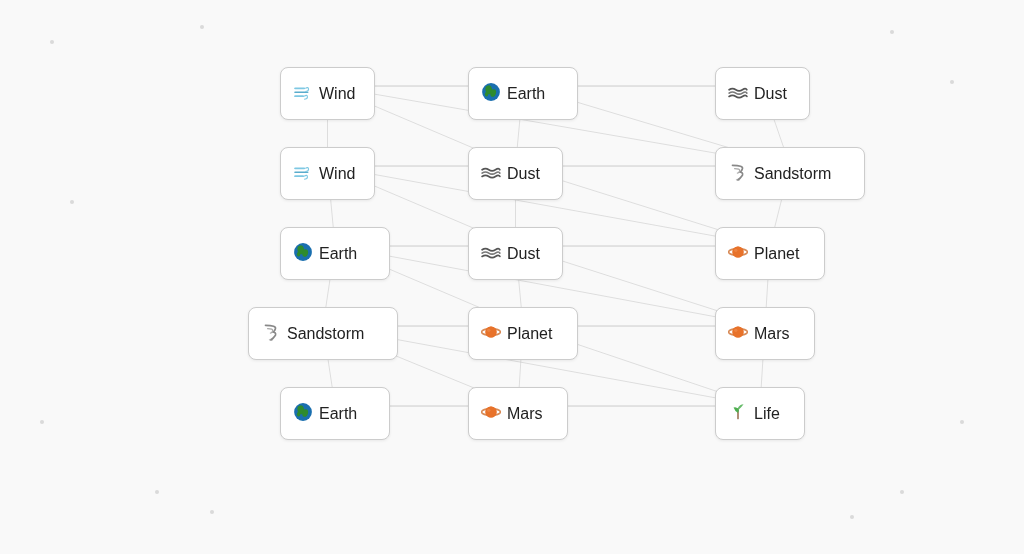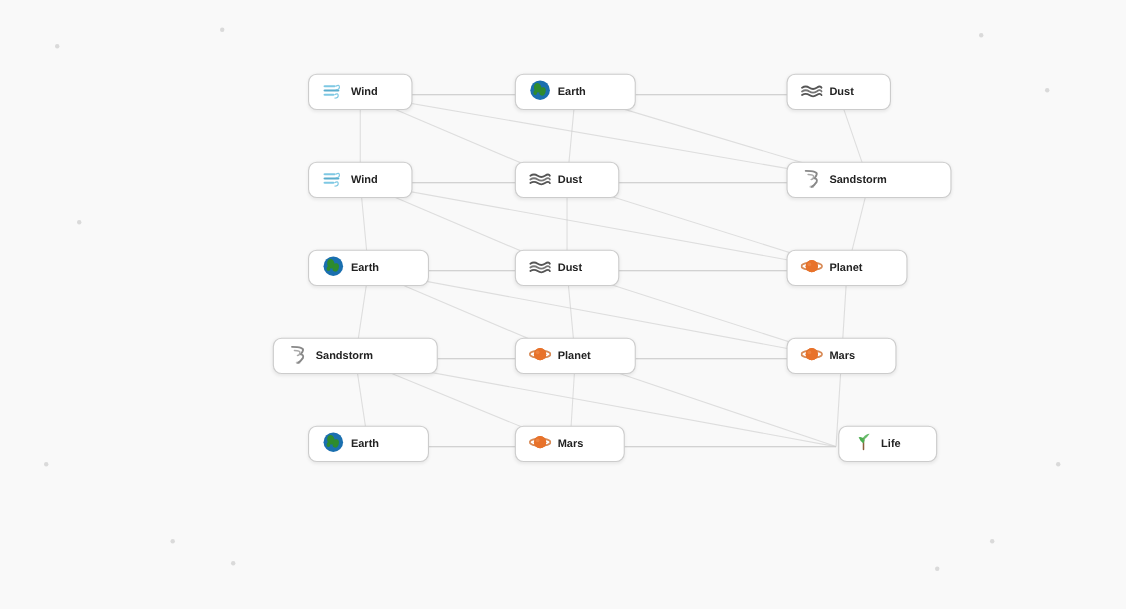--- a/index.html
+++ b/index.html
@@ -34,23 +34,23 @@
       pointer-events: none;
     }
     .node {
       position: absolute;
       background: #fff;
       border: 1.5px solid #ccc;
       border-radius: 8px;
       display: flex;
       align-items: center;
       gap: 6px;
-      padding: 4px 12px;
-      font-size: 10px;
-      font-weight: 700;
+      padding: 14px 12px;
+      font-size: 16px;
+      font-weight: 400;
       color: #222;
       white-space: nowrap;
       box-shadow: 0 1px 3px rgba(0,0,0,0.07);
       cursor: pointer;
       user-select: none;
     }
     .node .icon {
       font-size: 18px;
       line-height: 1;
     }
@@ -228,21 +228,21 @@
       </div>
       <div class="node" style="left: 468px; top: 387px; width: 100px;">
         <span class="icon"><svg width="20" height="20" viewBox="0 0 36 36" xmlns="http://www.w3.org/2000/svg">
     <ellipse cx="18" cy="18" rx="10" ry="10" fill="#e8722a"></ellipse>
     <ellipse cx="18" cy="18" rx="17" ry="6" fill="none" stroke="#c85a10" stroke-width="3" opacity="0.7"></ellipse>
     <ellipse cx="18" cy="18" rx="10" ry="10" fill="#e8722a"></ellipse>
     <circle cx="14" cy="15" r="3" fill="#f09050" opacity="0.6"></circle>
   </svg></span>
         <span>Mars</span>
       </div>
-      <div class="node" style="left: 715px; top: 387px; width: 90px; margin-left: 47px;">
+      <div class="node" style="left: 715px; top: 387px; width: 90px;">
         <span class="icon"><svg width="20" height="20" viewBox="0 0 36 36" xmlns="http://www.w3.org/2000/svg">
     <path d="M18 30 Q18 16 18 12" stroke="#8B5E3C" stroke-width="2.5" stroke-linecap="round" fill="none"></path>
     <path d="M18 20 Q12 16 10 10 Q16 8 20 14" fill="#4caf50"></path>
     <path d="M18 15 Q24 10 28 4 Q22 4 18 10" fill="#66bb6a"></path>
   </svg></span>
         <span>Life</span>
       </div>
     </div>
   <div id="dots-container">
       <div class="dot" style="left: 50px; top: 40px;"></div>

